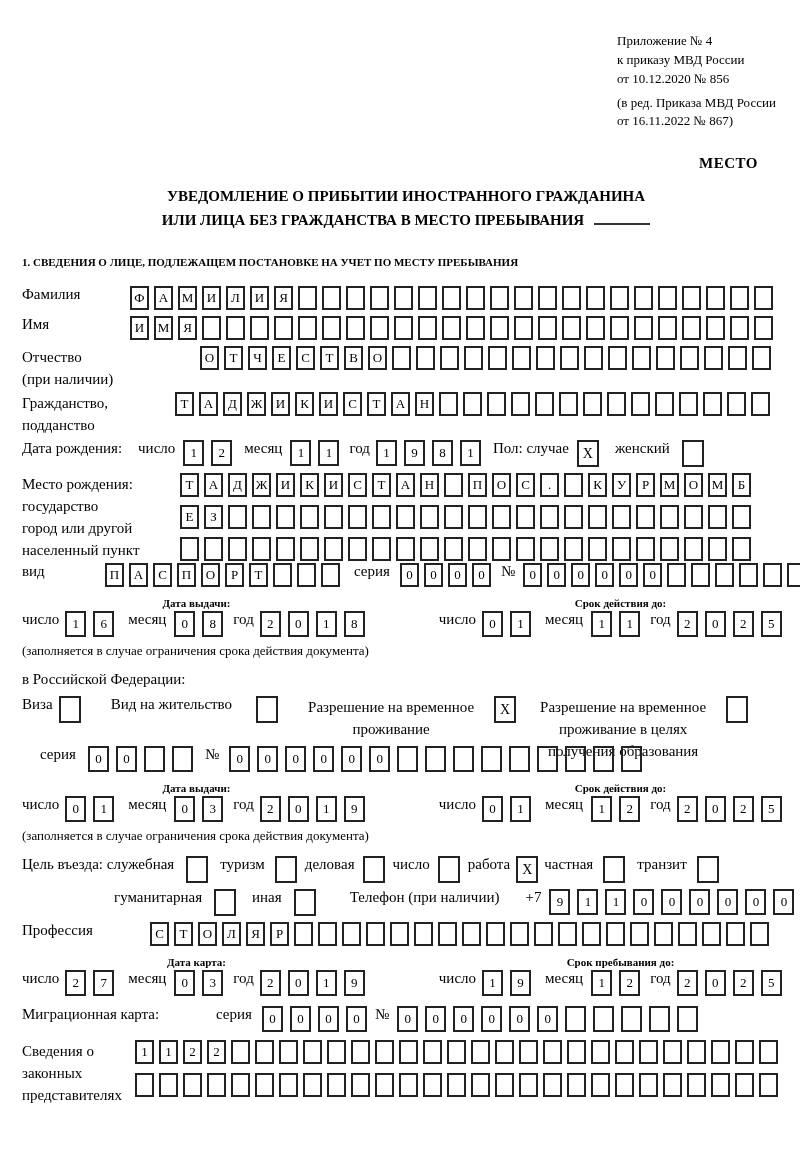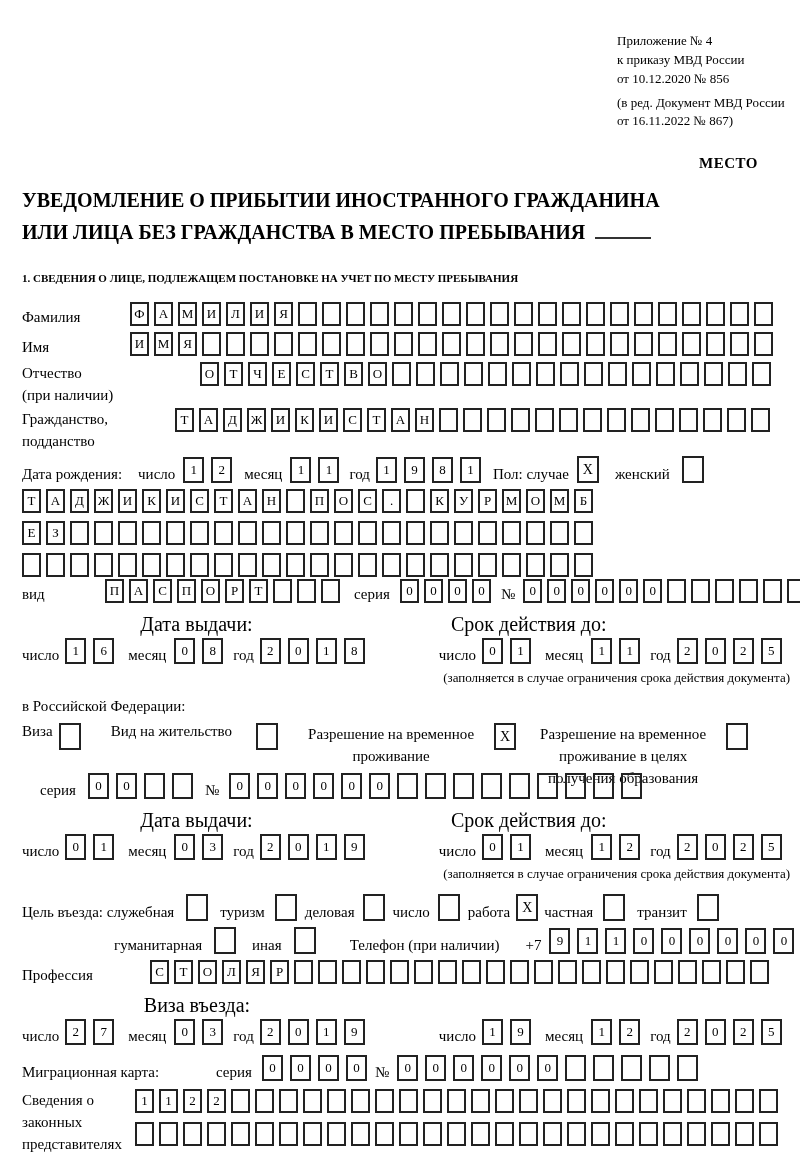--- a/index.html
+++ b/index.html
@@ -2,55 +2,55 @@
 <html><head>
 <meta charset="utf-8">
 <style>
   html,body{margin:0;padding:0;background:#fff;color:#000;}
   .page{position:relative;width:800px;height:1163px;box-sizing:border-box;
         padding:32px 10px 0 22px;font-family:"Liberation Serif","DejaVu Serif",serif;
         font-size:15px;overflow:hidden;border-radius:10px;}
   .apx{margin-left:595px;font-size:13px;line-height:1.45;}
   .apx .gap{margin-top:5px;}
   .forma{font-weight:bold;text-align:right;padding-right:32px;margin-top:24px;font-size:15px;letter-spacing:.5px;}
-  .title{font-weight:bold;font-size:20px;line-height:1.6;margin-top:12px;}
+  .title{font-weight:bold;text-align:center;font-size:15px;line-height:1.6;margin-top:12px;}
   .blank{display:inline-block;width:56px;border-bottom:2px solid #333;height:.95em;margin-left:10px;}
   .sect{font-weight:bold;font-size:11px;margin-top:24px;margin-bottom:18px;}
-  .frow{display:flex;align-items:flex-end;margin-bottom:6px;}
+  .frow{display:flex;align-items:flex-start;margin-bottom:6px;}
   .frow.top{align-items:flex-start;}
   .lbl{font-size:15px;flex:none;}
   .lblcol{line-height:22px;flex:none;}
   .cells{display:flex;gap:5px;flex:none;}
   .cell{flex:none;width:19px;height:24px;border:2px solid #222;box-sizing:border-box;
         display:flex;align-items:center;justify-content:center;font-size:13px;}
   .drow .cells, .lgrow .cells{gap:7px;}
   .drow .cell, .lgrow .cell{width:21px;height:26px;}
   .chk{flex:none;width:22px;height:27px;border:2px solid #222;box-sizing:border-box;
        display:flex;align-items:center;justify-content:center;font-size:14px;}
   .dochead{font-weight:bold;text-align:center;font-size:14px;margin:2px 0 8px 0;}
-  .hrow{display:flex;font-weight:normal;margin:10px 0 2px 0;font-size:20px;gap:44px;}
+  .hrow{display:flex;font-weight:bold;margin:10px 0 2px 0;font-size:11px;gap:44px;}
   .hrow .ha{width:350px;text-align:center;}
-  .hrow .hb{width:340px;margin-left:36px;}
-  .note{font-size:13px;text-align:right;margin:3px 0 12px 0;}
+  .hrow .hb{width:340px;text-align:center;margin-left:36px;}
+  .note{font-size:13px;text-align:left;margin:3px 0 12px 0;}
   .plain{margin:4px 0 6px 0;}
   .ctr{text-align:center;line-height:22px;}
   .ml6{margin-left:6px}.ml8{margin-left:8px}.ml10{margin-left:10px}.ml12{margin-left:12px}
   .ml14{margin-left:14px}.ml16{margin-left:16px}.ml20{margin-left:20px}.ml26{margin-left:26px}
   .stack{display:flex;flex-direction:column;gap:8px;}
 </style>
 </head>
 <body>
 
 <div class="page">
 
   <div class="apx">
     <div>Приложение № 4</div>
     <div>к приказу МВД России</div>
     <div>от 10.12.2020 № 856</div>
-    <div class="gap">(в ред. Документ МВД России</div>
+    <div class="gap">(в ред. Приказа МВД России</div>
     <div>от 16.11.2022 № 867)</div>
   </div>
 
   <div class="forma">МЕСТО</div>
 
   <div class="title">
     <div>УВЕДОМЛЕНИЕ О ПРИБЫТИИ ИНОСТРАННОГО ГРАЖДАНИНА</div>
     <div><span>ИЛИ ЛИЦА БЕЗ ГРАЖДАНСТВА В МЕСТО ПРЕБЫВАНИЯ</span><span class="blank"></span></div>
   </div>
 
@@ -208,20 +208,26 @@
         <span class="cell">8</span>
         <span class="cell">1</span>
       </div>
     <span class="lbl ml12">Пол: случае</span>
     <span class="chk ml8">X</span>
     <span class="lbl ml16">женский</span>
     <span class="chk ml12"></span>
   </div>
 
   <div class="frow top" style="margin-bottom:2px">
+    <div class="lblcol" style="width:158px">
+      <div>Место рождения:</div>
+      <div>государство</div>
+      <div>город или другой</div>
+      <div>населенный пункт</div>
+    </div>
     <div class="stack">
       <div class="cells">
           <span class="cell">Т</span>
           <span class="cell">А</span>
           <span class="cell">Д</span>
           <span class="cell">Ж</span>
           <span class="cell">И</span>
           <span class="cell">К</span>
           <span class="cell">И</span>
           <span class="cell">С</span>
@@ -535,21 +541,22 @@
         <span class="cell"></span>
         <span class="cell"></span>
         <span class="cell"></span>
         <span class="cell"></span>
         <span class="cell"></span>
         <span class="cell"></span>
       </div>
   </div>
 
   <div class="hrow">
-    <span class="ha">Виза въезда:</span>
+    <span class="ha">Дата карта:</span>
+    <span class="hb">Срок пребывания до:</span>
   </div>
 
   <div class="frow drow">
     <span class="lbl">число</span>
     <div class="cells ml6">
         <span class="cell">2</span>
         <span class="cell">7</span>
       </div>
     <span class="lbl ml14">месяц</span>
     <div class="cells ml8">

